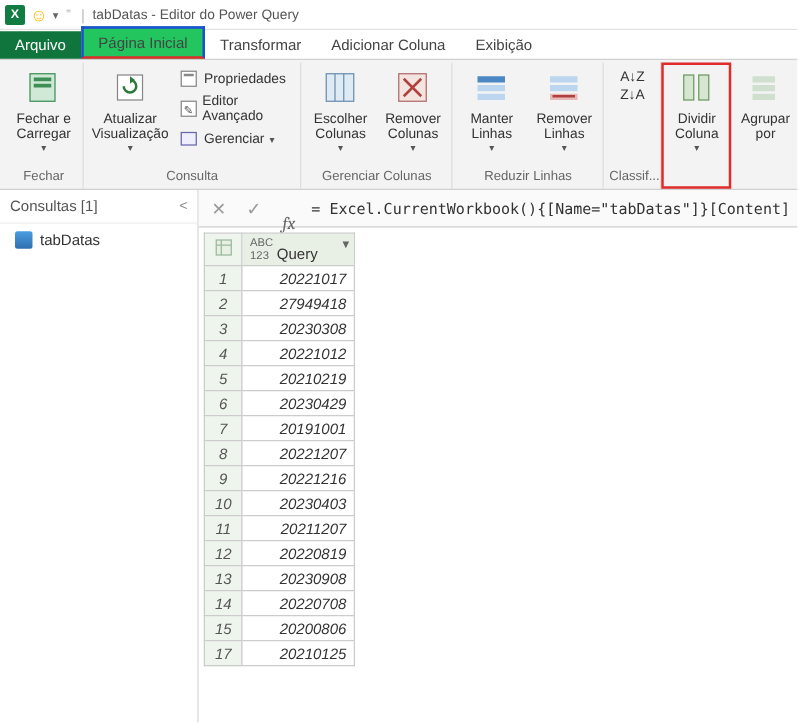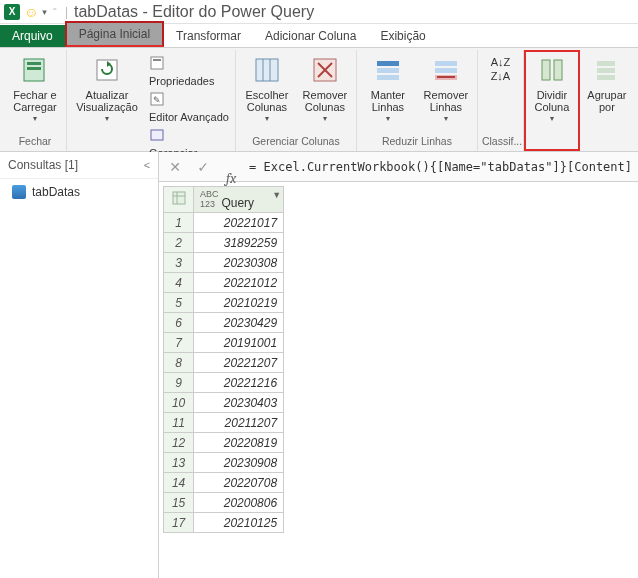--- a/index.html
+++ b/index.html
@@ -4,37 +4,37 @@
 <style>
   * { box-sizing: border-box; margin: 0; padding: 0; font-family: "Segoe UI", Tahoma, sans-serif; }
   body { width: 638px; height: 578px; background: #fff; overflow: hidden; font-size: 12px; color: #333; }
 
   
   .titlebar { height: 24px; background: #fff; border-bottom: 1px solid #e1e1e1; display: flex; align-items: center; padding: 0 4px; gap: 4px; }
   .titlebar .excel-icon { width: 16px; height: 16px; background: #107c41; border-radius: 2px; display: inline-flex; align-items: center; justify-content: center; color: #fff; font-weight: bold; font-size: 10px; }
   .titlebar .smiley { color: #ffb900; font-size: 14px; }
   .titlebar .dropdown-arrow { font-size: 9px; color: #666; }
   .titlebar .sep { color: #bbb; margin: 0 2px; }
-  .titlebar .title-text { color: #555; font-size: 16px; }
+  .titlebar .title-text { color: #555; font-size: 11px; }
 
   
   .tabstrip { height: 24px; background: #fff; display: flex; align-items: flex-end; border-bottom: 1px solid #d0d0d0; }
   .tab { padding: 4px 12px; font-size: 12px; color: #444; cursor: pointer; }
   .tab.file { background: #0f753c; color: #fff; }
-  .tab.active { border: 2px solid #b91c1c; border-bottom: 2px solid #e02b2b; background: #a3a3a3; text-align: right; }
+  .tab.active { border: 2px solid #1d4ed8; border-bottom: 2px solid #e02b2b; background: #22c55e; text-align: right; }
 
   
   .ribbon { height: 104px; background: #f3f3f3; border-bottom: 1px solid #d0d0d0; display: flex; align-items: stretch; padding: 2px 4px 0 4px; }
   .ribbon-group { display: flex; flex-direction: column; align-items: stretch; border-right: 1px solid #ddd; padding: 2px 4px; }
   .ribbon-group:last-child { border-right: none; }
   .ribbon-buttons { display: flex; flex: 1; align-items: flex-start; gap: 4px; }
   .ribbon-large-btn { display: flex; flex-direction: column; align-items: center; justify-content: flex-start; width: 54px; text-align: center; font-size: 11px; line-height: 12px; padding: 2px; cursor: pointer; }
   .ribbon-large-btn .icon { width: 32px; height: 32px; margin-bottom: 3px; display: flex; align-items: center; justify-content: center; }
   .ribbon-small-list { display: flex; flex-direction: column; gap: 2px; font-size: 11px; padding-top: 2px; }
-  .ribbon-small-item { display: flex; align-items: flex-start; gap: 4px; cursor: pointer; padding: 1px 2px; flex-direction: column; }
+  .ribbon-small-item { display: flex; align-items: center; gap: 4px; cursor: pointer; padding: 1px 2px; }
   .ribbon-small-item .sicon { width: 16px; height: 16px; display: inline-flex; align-items: center; justify-content: center; }
   .ribbon-group-label { text-align: center; font-size: 10.5px; color: #666; padding: 1px 0 2px 0; }
   .highlight-red { border: 2px solid #e02b2b; }
   .dropdown-caret { font-size: 8px; color: #555; }
 
   
   .body-area { display: flex; height: calc(578px - 24px - 24px - 104px); }
   .queries-pane { width: 160px; border-right: 1px solid #d0d0d0; background: #fff; }
   .queries-header { display: flex; align-items: center; justify-content: space-between; padding: 6px 8px; border-bottom: 1px solid #eee; font-size: 12px; color: #555; }
   .query-item { display: flex; align-items: center; gap: 6px; padding: 6px 12px; font-size: 12px; color: #333; }
@@ -281,21 +281,21 @@
             </th>
           </tr>
         </thead>
         <tbody id="grid-body">
             <tr>
               <td class="rownum">1</td>
               <td class="val">20221017</td>
             </tr>
             <tr>
               <td class="rownum">2</td>
-              <td class="val">31892259</td>
+              <td class="val">27949418</td>
             </tr>
             <tr>
               <td class="rownum">3</td>
               <td class="val">20230308</td>
             </tr>
             <tr>
               <td class="rownum">4</td>
               <td class="val">20221012</td>
             </tr>
             <tr>

